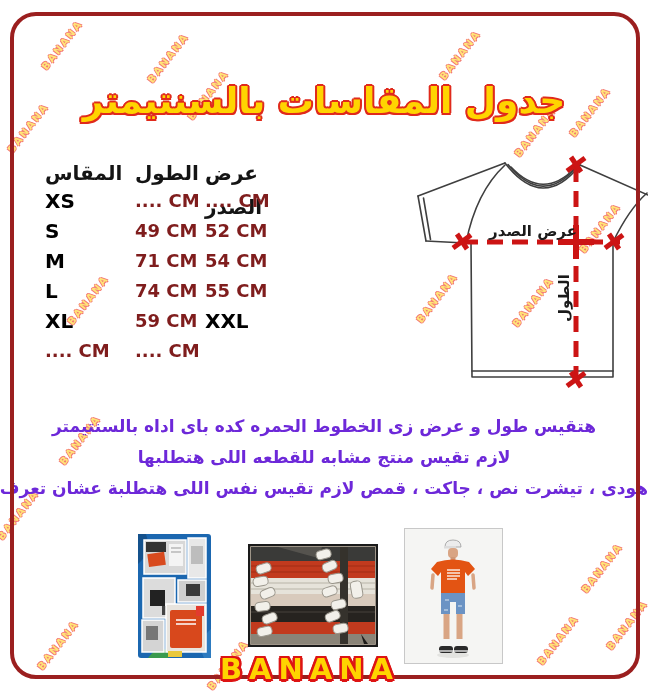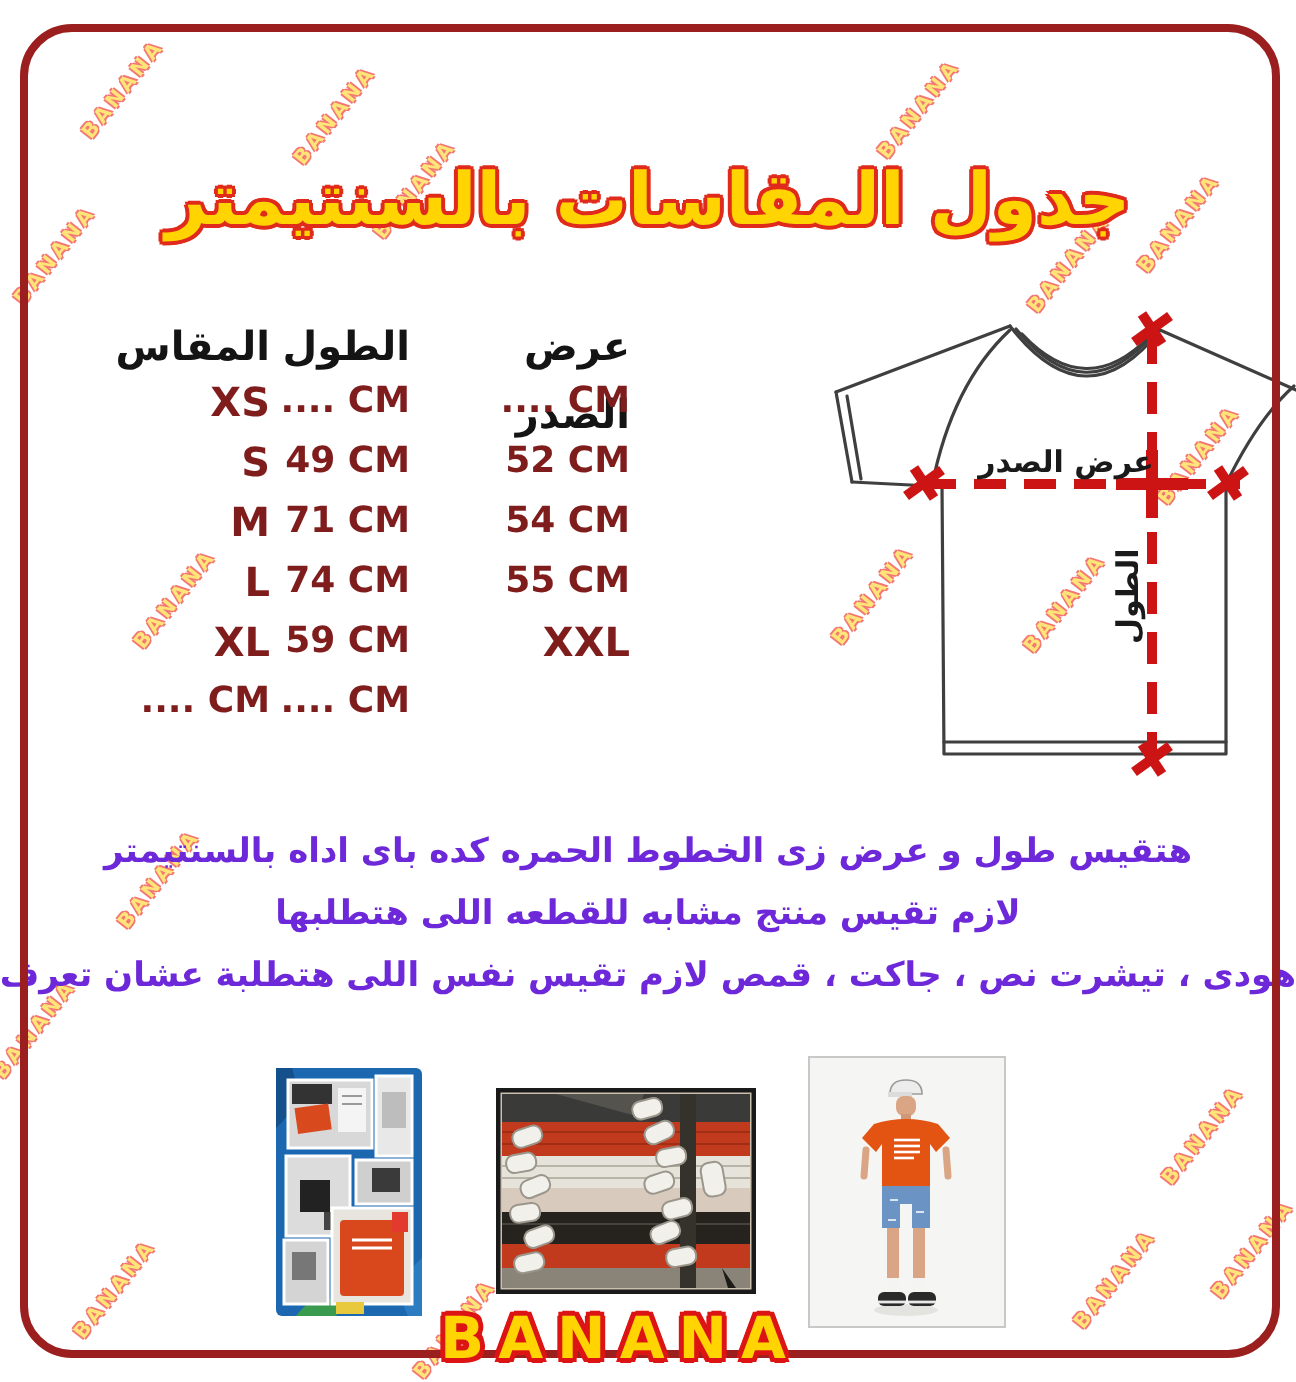--- a/index.html
+++ b/index.html
@@ -26,26 +26,26 @@
   .title {
     position:absolute; top:80px; left:0; right:0; text-align:center; z-index:2;
     font-size:36px; font-weight:bold; color:#ffd400; direction:rtl;
     text-shadow:-2px 0 #e02a1c, 2px 0 #e02a1c, 0 -2px #e02a1c, 0 2px #e02a1c,
                 -1.5px -1.5px #e02a1c, 1.5px -1.5px #e02a1c, -1.5px 1.5px #e02a1c, 1.5px 1.5px #e02a1c;
   }
   
   .size-table {
     position:absolute; left:45px; top:156px; z-index:2;
     display:grid; grid-template-columns:90px 70px 110px;
-    grid-auto-rows:30px; text-align:right; direction:ltr;
+    grid-auto-rows:30px; text-align:left; direction:ltr;
   }
   .size-table .hdr {
     height:40px; line-height:34px; font-size:20px; font-weight:bold; color:#141414; direction:rtl;
   }
-  .size-table .size-cell { font-size:20px; font-weight:bold; color:#7f1d1d; line-height:30px; }
+  .size-table .size-cell { font-size:20px; font-weight:bold; color:#000000; line-height:30px; }
   .size-table .val-cell  { font-size:18px; font-weight:bold; color:#7f1d1d; line-height:30px; white-space:nowrap; }
   
   .tshirt-wrap { position:absolute; left:398px; top:152px; width:250px; height:248px; z-index:2; }
   
   .instructions {
     position:absolute; top:411px; left:0; right:0; z-index:2;
     text-align:center; direction:rtl; color:#6d28d9; font-weight:bold;
   }
   .instructions .line { font-size:17px; line-height:31px; white-space:nowrap; }
   

